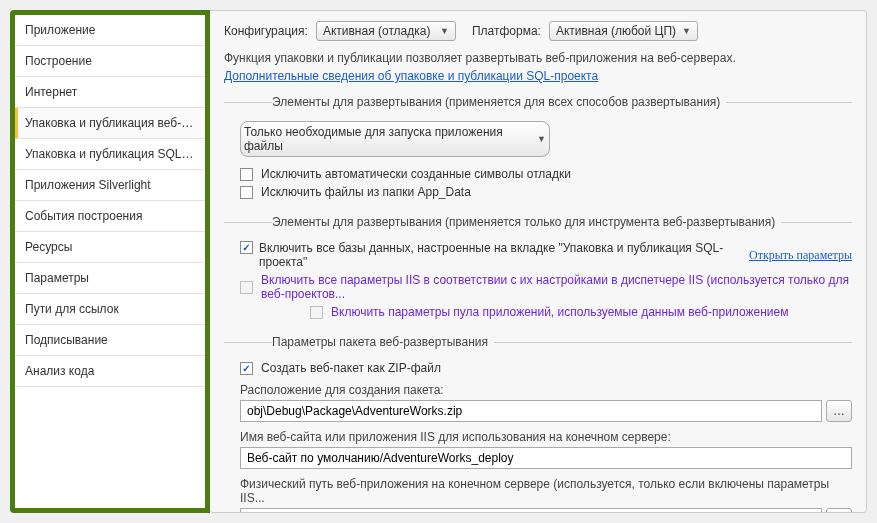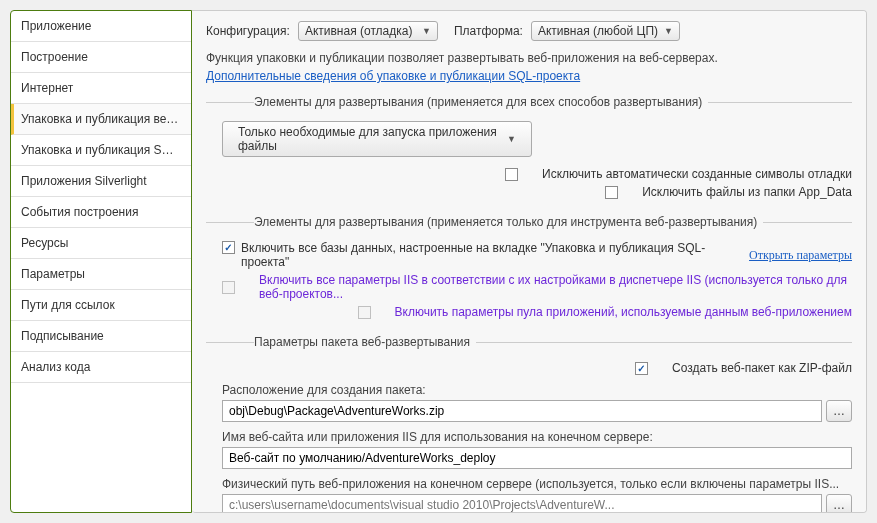--- a/index.html
+++ b/index.html
@@ -13,24 +13,24 @@
     height: 523px;
     overflow: hidden;
   }
   .shell {
     display: flex;
     padding: 10px;
     gap: 0;
     height: 100%;
   }
   .sidebar {
-    width: 182px;
+    width: 200px;
     flex-shrink: 0;
     background: #fff;
-    border: 1px solid #4d7c0f;
+    border: 5px solid #4d7c0f;
     border-radius: 4px 0 0 4px;
     overflow: hidden;
   }
   .sidebar-item {
     padding: 8px 10px;
     border-bottom: 1px solid #e0e0e0;
     cursor: pointer;
     white-space: nowrap;
     overflow: hidden;
     text-overflow: ellipsis;
@@ -87,32 +87,31 @@
     color: #444;
     font-size: 12px;
     margin-left: 48px;
   }
   .select-wide {
     display: inline-flex;
     align-items: center;
     justify-content: space-between;
     background: linear-gradient(#fefefe,#e8e8e8);
     border: 1px solid #aaa;
-    border-radius: 3px;
-    padding: 3px 15px;
+    border-radius: 8px;
+    padding: 3px 3px;
     width: 310px;
     margin: 4px 0 6px 16px;
     cursor: pointer;
   }
   .checkrow {
     display: flex;
     align-items: center;
-    gap: 24px;
+    gap: 8px;
     margin: 4px 0 4px 16px;
-    justify-content: flex-end;
   }
   .checkrow.indent { margin-left: 48px; padding-left: 38px; }
   .checkrow.disabled { color: #6d28d9; }
   .spread {
     display: flex;
     align-items: center;
     justify-content: space-between;
     gap: 12px;
   }
   .spread .link { white-space: nowrap; font-family: Liberation Serif, serif; }

